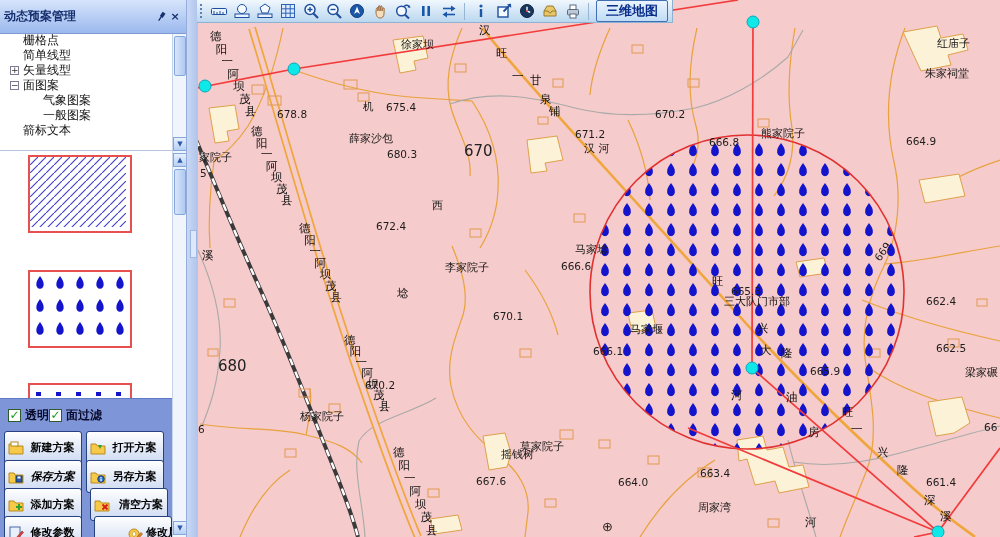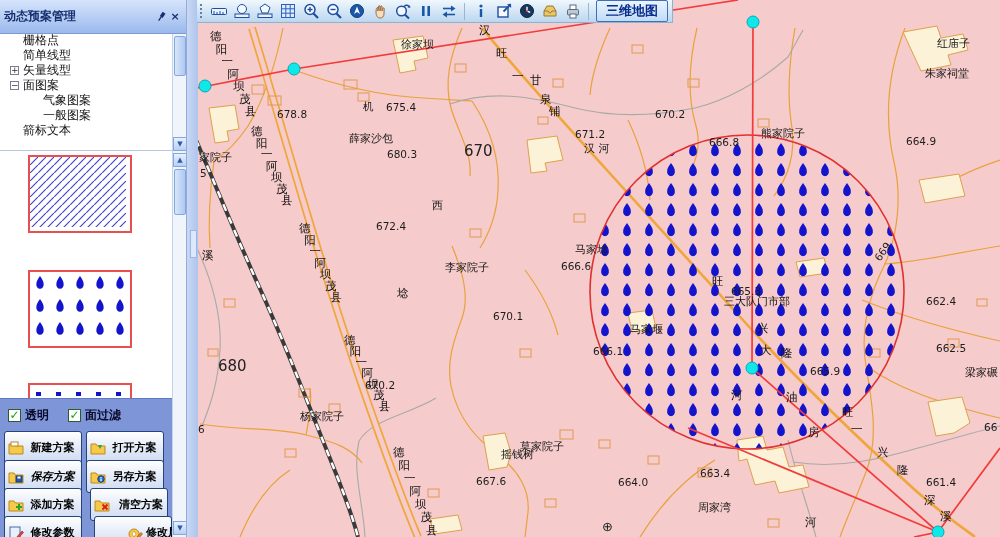--- a/index.html
+++ b/index.html
@@ -22,21 +22,21 @@
   .texp.plus::before{content:"+";}
   .texp.minus::before{content:"−";}
   .tlabel{font-size:12px;color:#111;}
   .ind1{padding-left:10px;} .ind2{padding-left:30px;}
   #treesep{position:absolute;left:0;top:150px;width:172px;height:1px;background:#B9C6DE;}
   
   #previews{position:absolute;left:0;top:151px;width:172px;height:247px;background:#fff;overflow:hidden;}
   .pvbox{position:absolute;left:28px;width:100px;border:2px solid #E85050;background:#fff;}
   
   #bluepanel{position:absolute;left:0;top:398px;width:172px;height:139px;background:#7E96D8;border-top:1px solid #5F7AC4;}
-  .cbrow{position:absolute;top:8px;left:8px;display:flex;gap:19px;}
+  .cbrow{position:absolute;top:8px;left:8px;display:flex;gap:0;}
   .cbitem{display:flex;align-items:center;gap:4px;cursor:pointer;}
   .cbbox{width:13px;height:13px;background:#fff;border:1px solid #2E5A2E;box-sizing:border-box;
     color:#16A016;font-size:12px;font-weight:bold;line-height:11px;text-align:center;}
   .cbbox.on::before{content:"✓";}
   .cblabel{font-size:12px;font-weight:bold;color:#0A0A2A;}
   .btn{position:absolute;width:78px;height:33px;border:1px solid #25417E;border-radius:3px;
     background:linear-gradient(#FEFEFE,#CDDAF2);display:flex;align-items:center;gap:3px;
     padding:0 3px;box-sizing:border-box;cursor:pointer;box-shadow:inset 0 1px 0 #fff;}
   .btn span.blabel{font-size:11px;font-weight:bold;color:#000;white-space:nowrap;margin:0 auto;}
   .bico{width:16px;height:14px;flex:0 0 auto;}

